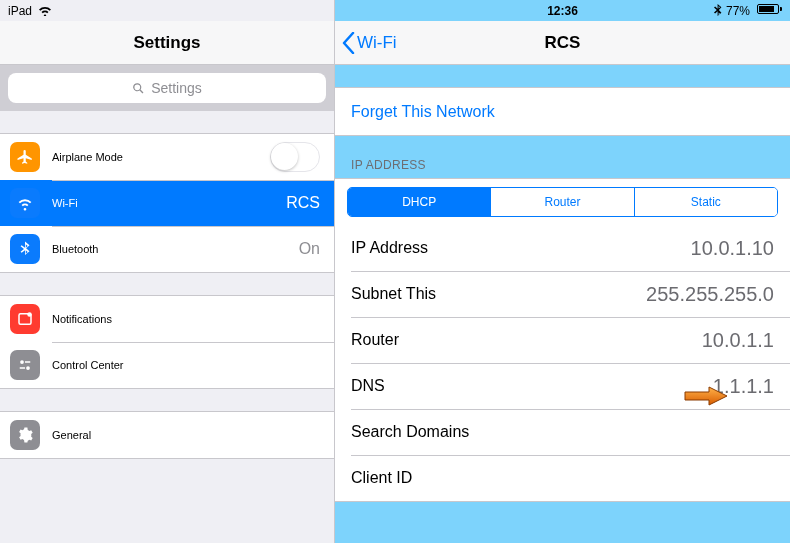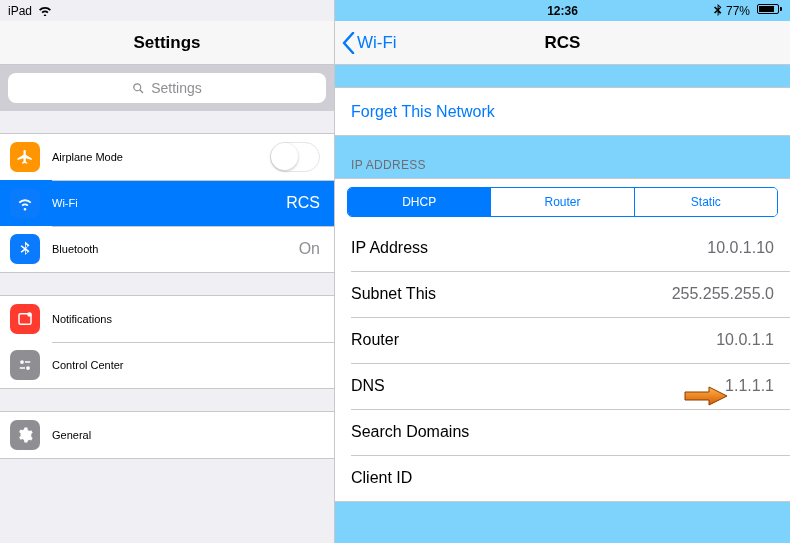--- a/index.html
+++ b/index.html
@@ -49,21 +49,21 @@
 .segwrap{background:#fff;padding:8px 12px;border-top:1px solid #c8c7cc}
 .seg{display:flex;border:1px solid #007aff;border-radius:5px;overflow:hidden;height:30px}
 .seg-item{flex:1;display:flex;align-items:center;justify-content:center;font-size:12px;color:#007aff;background:#fff}
 .seg-item+.seg-item{border-left:1px solid #007aff}
 .seg-item.active{background:#007aff;color:#fff}
 
 .details{background:#fff;border-bottom:1px solid #c8c7cc}
 .drow{display:flex;align-items:center;height:46px;padding:0 16px;position:relative}
 .drow + .drow::before{content:"";position:absolute;left:16px;right:0;top:0;height:1px;background:#c8c7cc}
 .dlabel{font-size:16px;color:#000;flex:1}
-.dvalue{font-size:16px;color:#6b6b70}
+.dvalue{font-size:20px;color:#6b6b70}
 
 .arrow-annot{position:absolute;display:flex;align-items:center}
 .wifi-ic path{fill:#fff}
 </style>
 </head>
 <body>
 
 <div class="screen">
 
   <div class="left">

